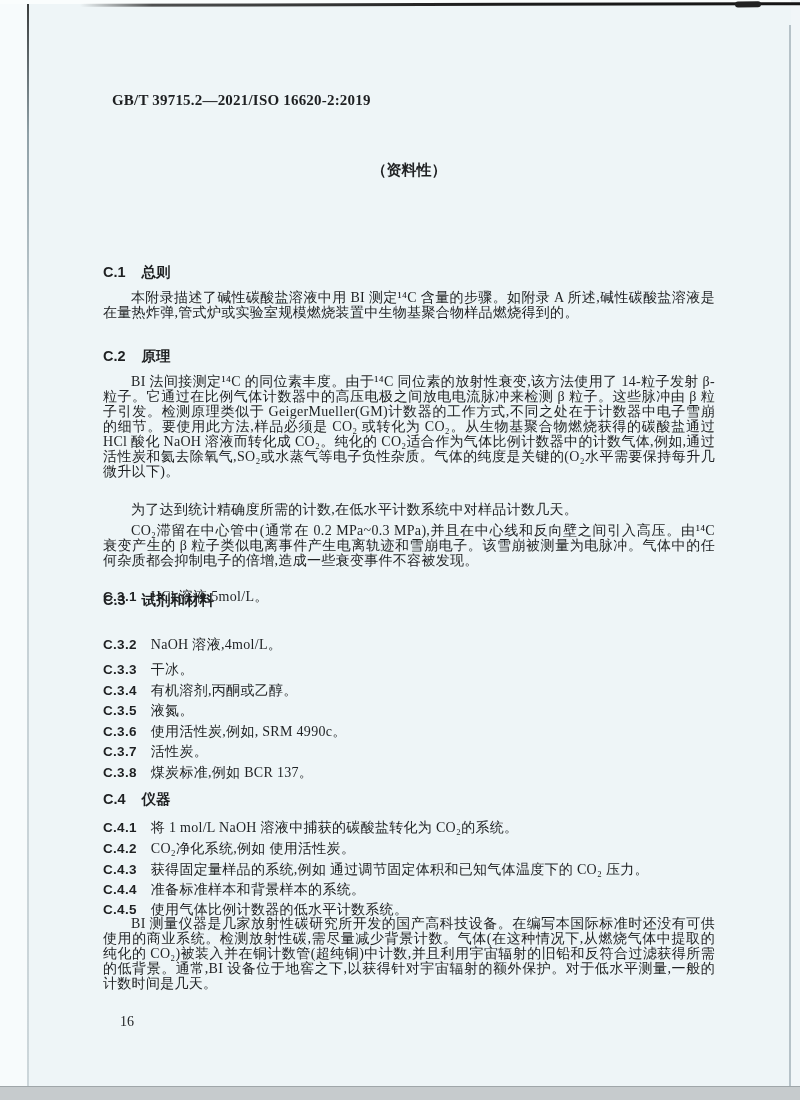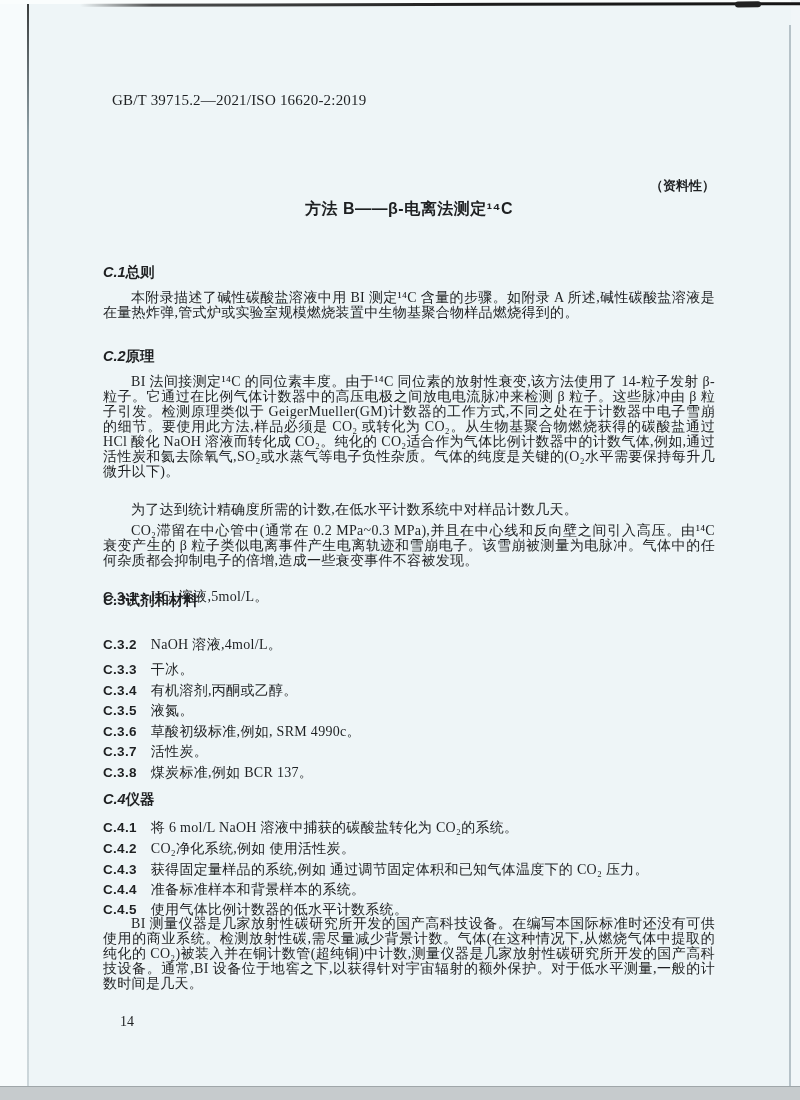--- a/index.html
+++ b/index.html
@@ -27,35 +27,35 @@
     background:linear-gradient(180deg,#3a3d3e 0%,#8fa0a7 12%,#c3ced3 30%,#ccd6da 100%);
   }
   .edge-right{position:absolute;left:789px;top:25px;width:2px;height:1061px;background:#b6c2c8;}
   .edge-bottom{
     position:absolute;left:0;top:1086px;width:800px;height:14px;
     background:#c6cbcd;border-top:1px solid #9fa6a9;
   }
   
   .doc-header{
     position:absolute;left:112px;top:92px;
-    font-size:15px;font-weight:normal;letter-spacing:.2px;white-space:nowrap;
+    font-size:15px;font-weight:bold;letter-spacing:.2px;white-space:nowrap;
   }
   .title-block{position:absolute;left:103px;top:156px;width:612px;text-align:center;}
   .title-appendix{font-size:17px;font-weight:bold;letter-spacing:2px;
     font-family:"Liberation Sans","DejaVu Sans",sans-serif;}
-  .title-informative{font-size:13px;font-weight:bold;margin-top:21px;
-    font-family:"Liberation Sans","DejaVu Sans",sans-serif;text-align:right;}
+  .title-informative{font-size:15px;font-weight:bold;margin-top:5px;
+    font-family:"Liberation Sans","DejaVu Sans",sans-serif;}
   .title-method{font-size:16px;font-weight:bold;margin-top:4px;letter-spacing:.5px;
     font-family:"Liberation Sans","DejaVu Sans",sans-serif;}
   .sec-heading{
     position:absolute;left:103px;width:612px;
     font-family:"Liberation Sans","DejaVu Sans",sans-serif;
     font-size:14.5px;font-weight:bold;white-space:nowrap;
   }
-  .sec-heading .sec-num{margin-right:0;font-style:italic;}
+  .sec-heading .sec-num{margin-right:16px;}
   .para{
     position:absolute;left:103px;width:612px;
     font-size:14px;line-height:15px;letter-spacing:.3px;
     text-align:justify;
   }
   .indent{text-indent:2em;}
   .clause{
     position:absolute;left:103px;width:640px;
     font-size:14px;white-space:nowrap;letter-spacing:.3px;
   }
@@ -73,21 +73,20 @@
 <div class="strip-right"></div>
 <div class="edge-top"></div>
 <div class="edge-left"></div>
 <div class="edge-right"></div>
 <div class="edge-bottom"></div>
 
 <div class="doc-header">GB/T 39715.2—2021/ISO 16620-2:2019</div>
 
 <div class="title-block">
   <div class="title-informative">（资料性）</div>
-  <div class="title-method">方法 B——β-电离法测定¹⁴C</div>
 </div>
 
 <div class="sec-heading" style="top:263px">
   <span class="sec-num">C.1</span><span>总则</span>
 </div>
 <div class="para indent" style="top:290px">本附录描述了碱性碳酸盐溶液中用 BI 测定¹⁴C 含量的步骤。如附录 A 所述,碱性碳酸盐溶液是在量热炸弹,管式炉或实验室规模燃烧装置中生物基聚合物样品燃烧得到的。</div>
 
 <div class="sec-heading" style="top:347px">
   <span class="sec-num">C.2</span><span>原理</span>
 </div>
@@ -107,42 +106,42 @@
 <div class="clause" style="top:661px">
   <span class="clause-num">C.3.3</span><span>干冰。</span>
 </div>
 <div class="clause" style="top:682px">
   <span class="clause-num">C.3.4</span><span>有机溶剂,丙酮或乙醇。</span>
 </div>
 <div class="clause" style="top:702px">
   <span class="clause-num">C.3.5</span><span>液氮。</span>
 </div>
 <div class="clause" style="top:723px">
-  <span class="clause-num">C.3.6</span><span>草酸初级标准,例如, SRM 4990c。</span>
+  <span class="clause-num">C.3.6</span><span>使用活性炭,例如, SRM 4990c。</span>
 </div>
 <div class="clause" style="top:743px">
   <span class="clause-num">C.3.7</span><span>活性炭。</span>
 </div>
 <div class="clause" style="top:764px">
   <span class="clause-num">C.3.8</span><span>煤炭标准,例如 BCR 137。</span>
 </div>
 
 <div class="sec-heading" style="top:790px">
   <span class="sec-num">C.4</span><span>仪器</span>
 </div>
 <div class="clause" style="top:819px">
-  <span class="clause-num">C.4.1</span><span>将 6 mol/L NaOH 溶液中捕获的碳酸盐转化为 CO₂的系统。</span>
+  <span class="clause-num">C.4.1</span><span>将 1 mol/L NaOH 溶液中捕获的碳酸盐转化为 CO₂的系统。</span>
 </div>
 <div class="clause" style="top:840px">
   <span class="clause-num">C.4.2</span><span>CO₂净化系统,例如 使用活性炭。</span>
 </div>
 <div class="clause" style="top:861px">
   <span class="clause-num">C.4.3</span><span>获得固定量样品的系统,例如 通过调节固定体积和已知气体温度下的 CO₂ 压力。</span>
 </div>
 <div class="clause" style="top:881px">
   <span class="clause-num">C.4.4</span><span>准备标准样本和背景样本的系统。</span>
 </div>
 <div class="clause" style="top:901px">
   <span class="clause-num">C.4.5</span><span>使用气体比例计数器的低水平计数系统。</span>
 </div>
-<div class="para indent" style="top:916px">BI 测量仪器是几家放射性碳研究所开发的国产高科技设备。在编写本国际标准时还没有可供使用的商业系统。检测放射性碳,需尽量减少背景计数。气体(在这种情况下,从燃烧气体中提取的纯化的 CO₂)被装入并在铜计数管(超纯铜)中计数,测量仪器是几家放射性碳研究所开发的国产高科技设备。通常,BI 设备位于地窖之下,以获得针对宇宙辐射的额外保护。对于低水平测量,一般的计数时间是几天。</div>
+<div class="para indent" style="top:916px">BI 测量仪器是几家放射性碳研究所开发的国产高科技设备。在编写本国际标准时还没有可供使用的商业系统。检测放射性碳,需尽量减少背景计数。气体(在这种情况下,从燃烧气体中提取的纯化的 CO₂)被装入并在铜计数管(超纯铜)中计数,并且利用宇宙辐射的旧铅和反符合过滤获得所需的低背景。通常,BI 设备位于地窖之下,以获得针对宇宙辐射的额外保护。对于低水平测量,一般的计数时间是几天。</div>
 
-<div class="page-number">14</div>
+<div class="page-number">16</div>
 
 </body></html>

